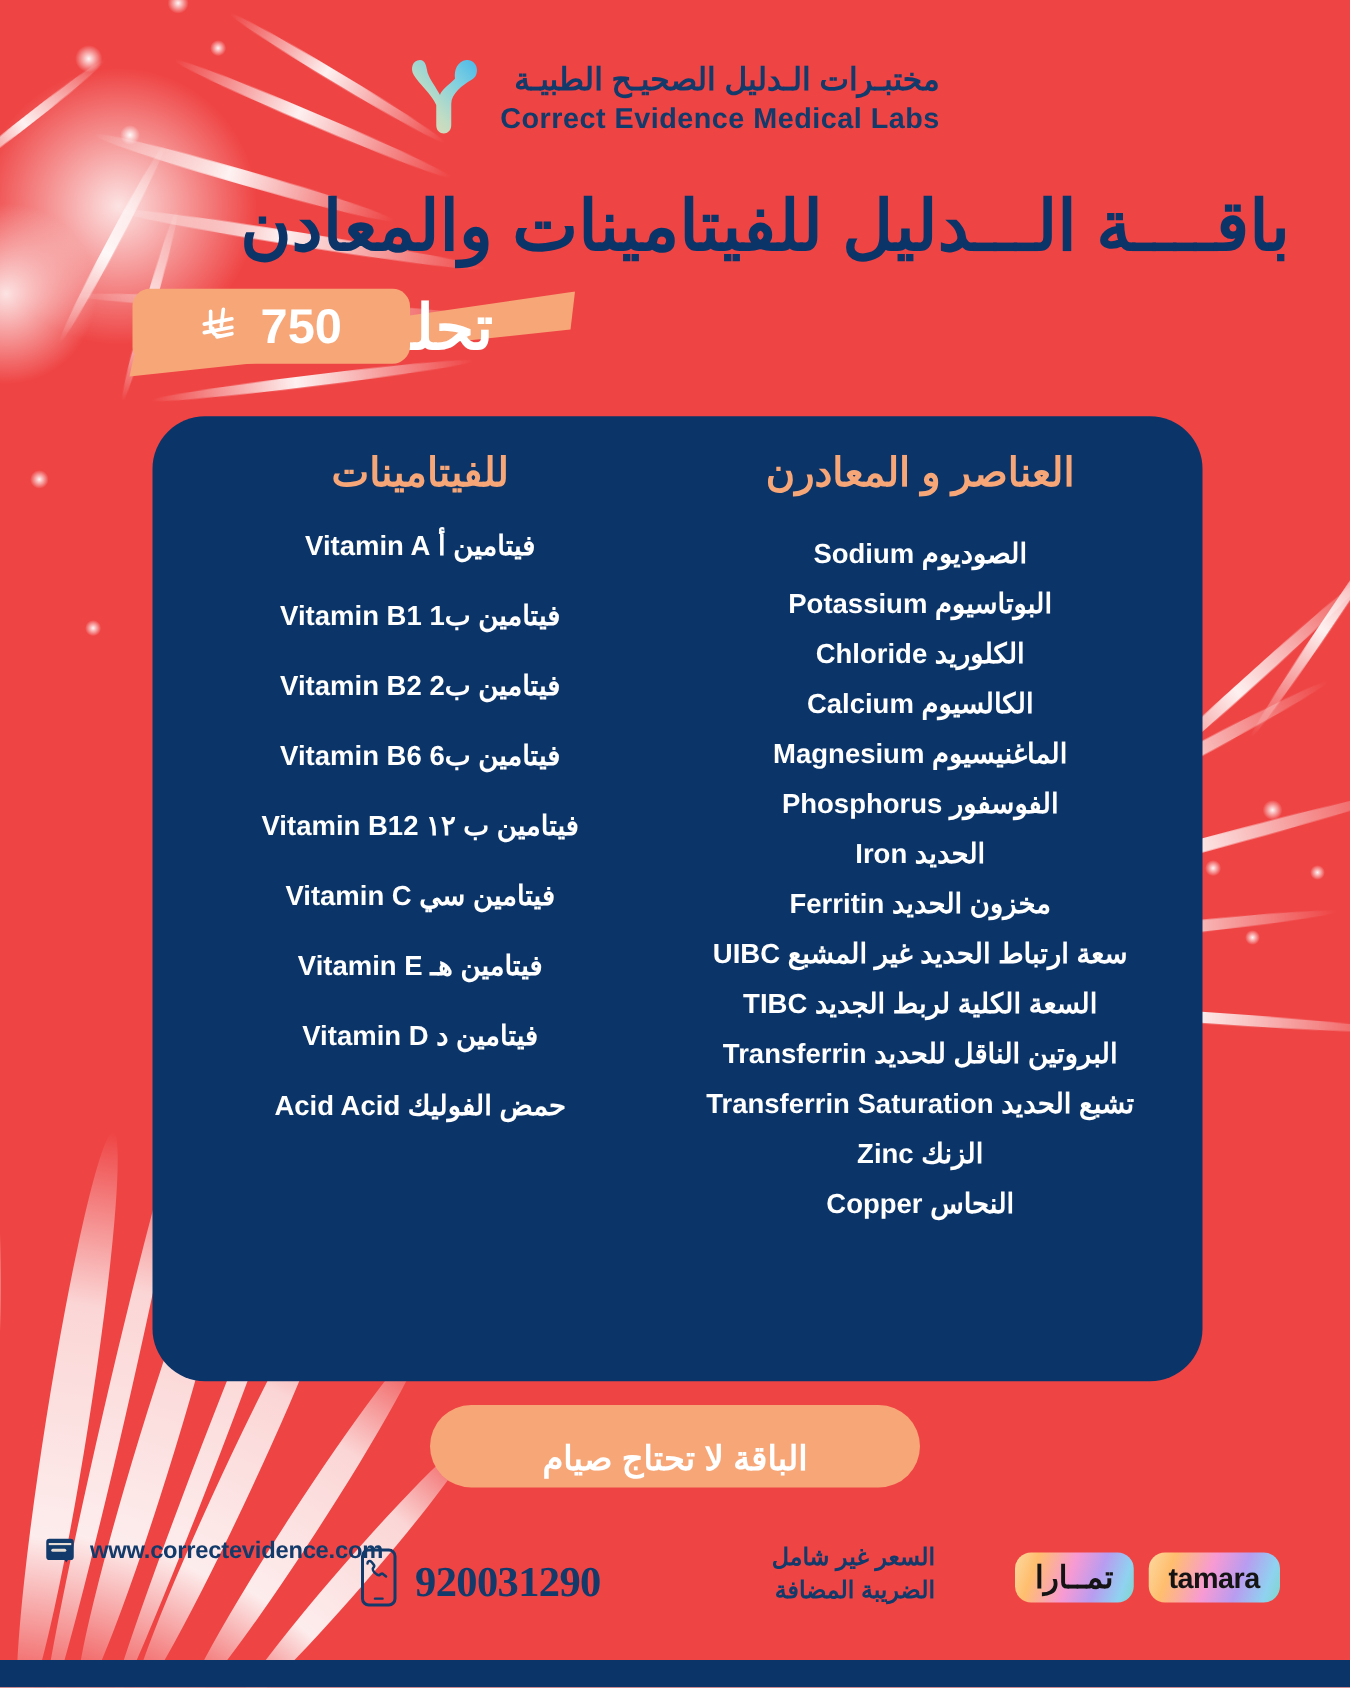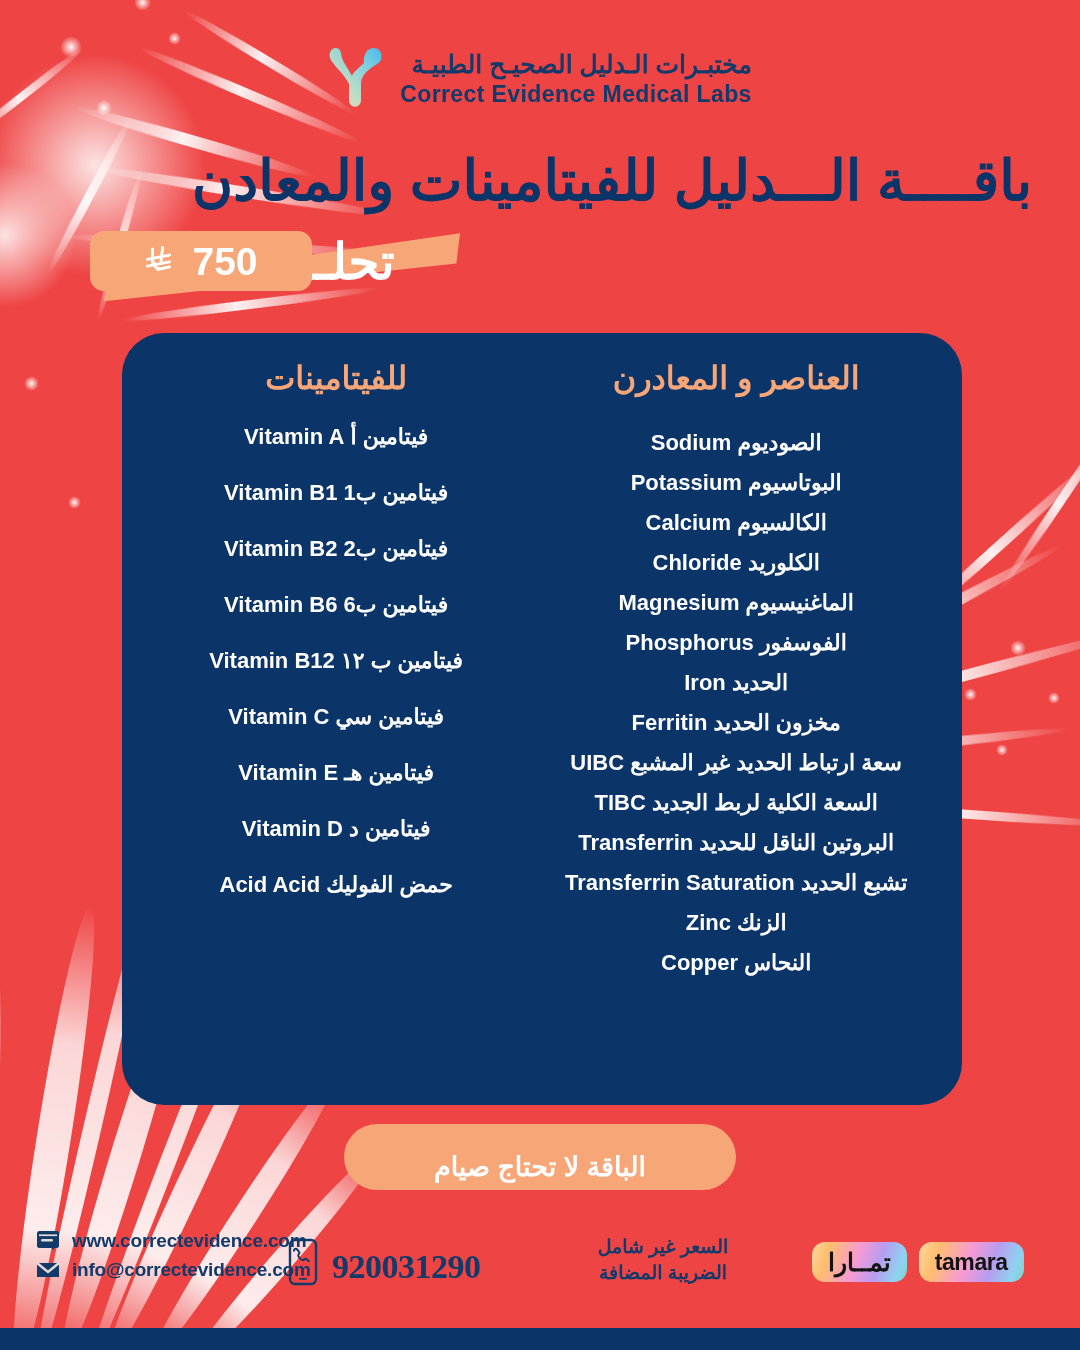--- a/index.html
+++ b/index.html
@@ -89,21 +89,21 @@
     clip-path:polygon(2% 78%, 100% 14%, 99% 52%, 1% 99%);
   }
   .subline {
     position:absolute; inset:0;
     display:flex; align-items:center; justify-content:center;
     font-size:50px; font-weight:bold; color:#ffffff;
     letter-spacing:-1px;
   }
 
   .price-badge {
-    position:absolute; top:231px; left:90px;
+    position:absolute; top:231px; left:106px;
     width:222px; height:60px;
     background:#f7a678; border-radius:14px;
     display:flex; align-items:center; justify-content:center; gap:14px;
     direction:ltr;
   }
   .riyal-icon { width:34px; height:34px; }
   .price-value {
     font-size:39px; font-weight:bold; color:#ffffff; line-height:1;
   }
 
@@ -161,21 +161,21 @@
   .phone-block {
     position:absolute; left:288px; top:22px;
     display:flex; align-items:flex-end; gap:14px; direction:ltr;font-family:Liberation Serif, serif;
   }
   .phone-num {
     font-size:34px; font-weight:bold; color:#123a6b; letter-spacing:-.5px;
   }
 
   .tax-note {
     position:absolute; left:578px; top:18px;
-    width:170px; text-align:center;
+    width:170px; 
     font-size:19px; font-weight:bold; color:#123a6b; line-height:1.35;
   }
 
   .pay-block {
     position:absolute; left:812px; top:26px;
     display:flex; align-items:center; gap:12px; direction:ltr;
   }
   .pay-pill {
     height:40px; padding:0 16px; border-radius:13px;
     display:flex; align-items:center; justify-content:center;
@@ -280,22 +280,22 @@
     <div class="price-value">750</div>
   </div>
 
   <div class="card">
 
     <div class="col col-minerals">
       <div class="col-head">العناصر و المعادرن</div>
       <div class="items" id="minerals-list">
           <div class="item">الصوديوم Sodium</div>
           <div class="item">البوتاسيوم Potassium</div>
+          <div class="item">الكلوريد Chloride</div>
           <div class="item">الكالسيوم Calcium</div>
-          <div class="item">الكلوريد Chloride</div>
           <div class="item">الماغنيسيوم Magnesium</div>
           <div class="item">الفوسفور Phosphorus</div>
           <div class="item">الحديد Iron</div>
           <div class="item">مخزون الحديد Ferritin</div>
           <div class="item">سعة ارتباط الحديد غير المشبع UIBC</div>
           <div class="item">السعة الكلية لربط الجديد TIBC</div>
           <div class="item">البروتين الناقل للحديد Transferrin</div>
           <div class="item">تشبع الحديد Transferrin Saturation</div>
           <div class="item">الزنك Zinc</div>
           <div class="item">النحاس Copper</div>
@@ -329,27 +329,20 @@
       <div class="contact-row">
         <svg class="ci" viewBox="0 0 26 22">
           <rect x="1" y="1" width="22" height="17" rx="2.5" fill="#123a6b"></rect>
           <rect x="3" y="4.4" width="18" height="1.7" fill="#e6dcd4"></rect>
           <rect x="5" y="9" width="12" height="2.4" rx="1.2" fill="#e6dcd4"></rect>
           <path d="M13 14 L21 14 L17 20 Z" fill="#123a6b"></path>
           <rect x="13" y="13" width="7" height="3" fill="#123a6b"></rect>
         </svg>
         <span>www.correctevidence.com</span>
       </div>
-      <div class="contact-row">
-        <svg class="ci" viewBox="0 0 26 22">
-          <path d="M1 4 L23 4 L23 18 L1 18 Z" fill="#123a6b"></path>
-          <path d="M1 4 L12 13 L23 4" fill="none" stroke="#e6dcd4" stroke-width="2.4"></path>
-        </svg>
-        <span>info@correctevidence.com</span>
-      </div>
     </div>
 
     <div class="phone-block">
       <svg style="width:30px;height:48px;" viewBox="0 0 30 48">
         <rect x="2" y="2" width="26" height="44" rx="5" fill="none" stroke="#123a6b" stroke-width="2.4"></rect>
         <rect x="11" y="40" width="8" height="1.8" rx=".9" fill="#123a6b"></rect>
         <path d="M10 12 C10 10 12 9 13.5 10.5 L15.5 13 C16.4 14 15.8 15.2 15 16
                  C14.2 16.8 15 18.8 16.6 20.4 C18.2 22 20.2 22.8 21 22
                  C21.8 21.2 23 20.6 24 21.5 L26.5 23.5" fill="none" stroke="#123a6b" stroke-width="2.2" stroke-linecap="round" transform="translate(-3,2) scale(.9)"></path>
       </svg>

